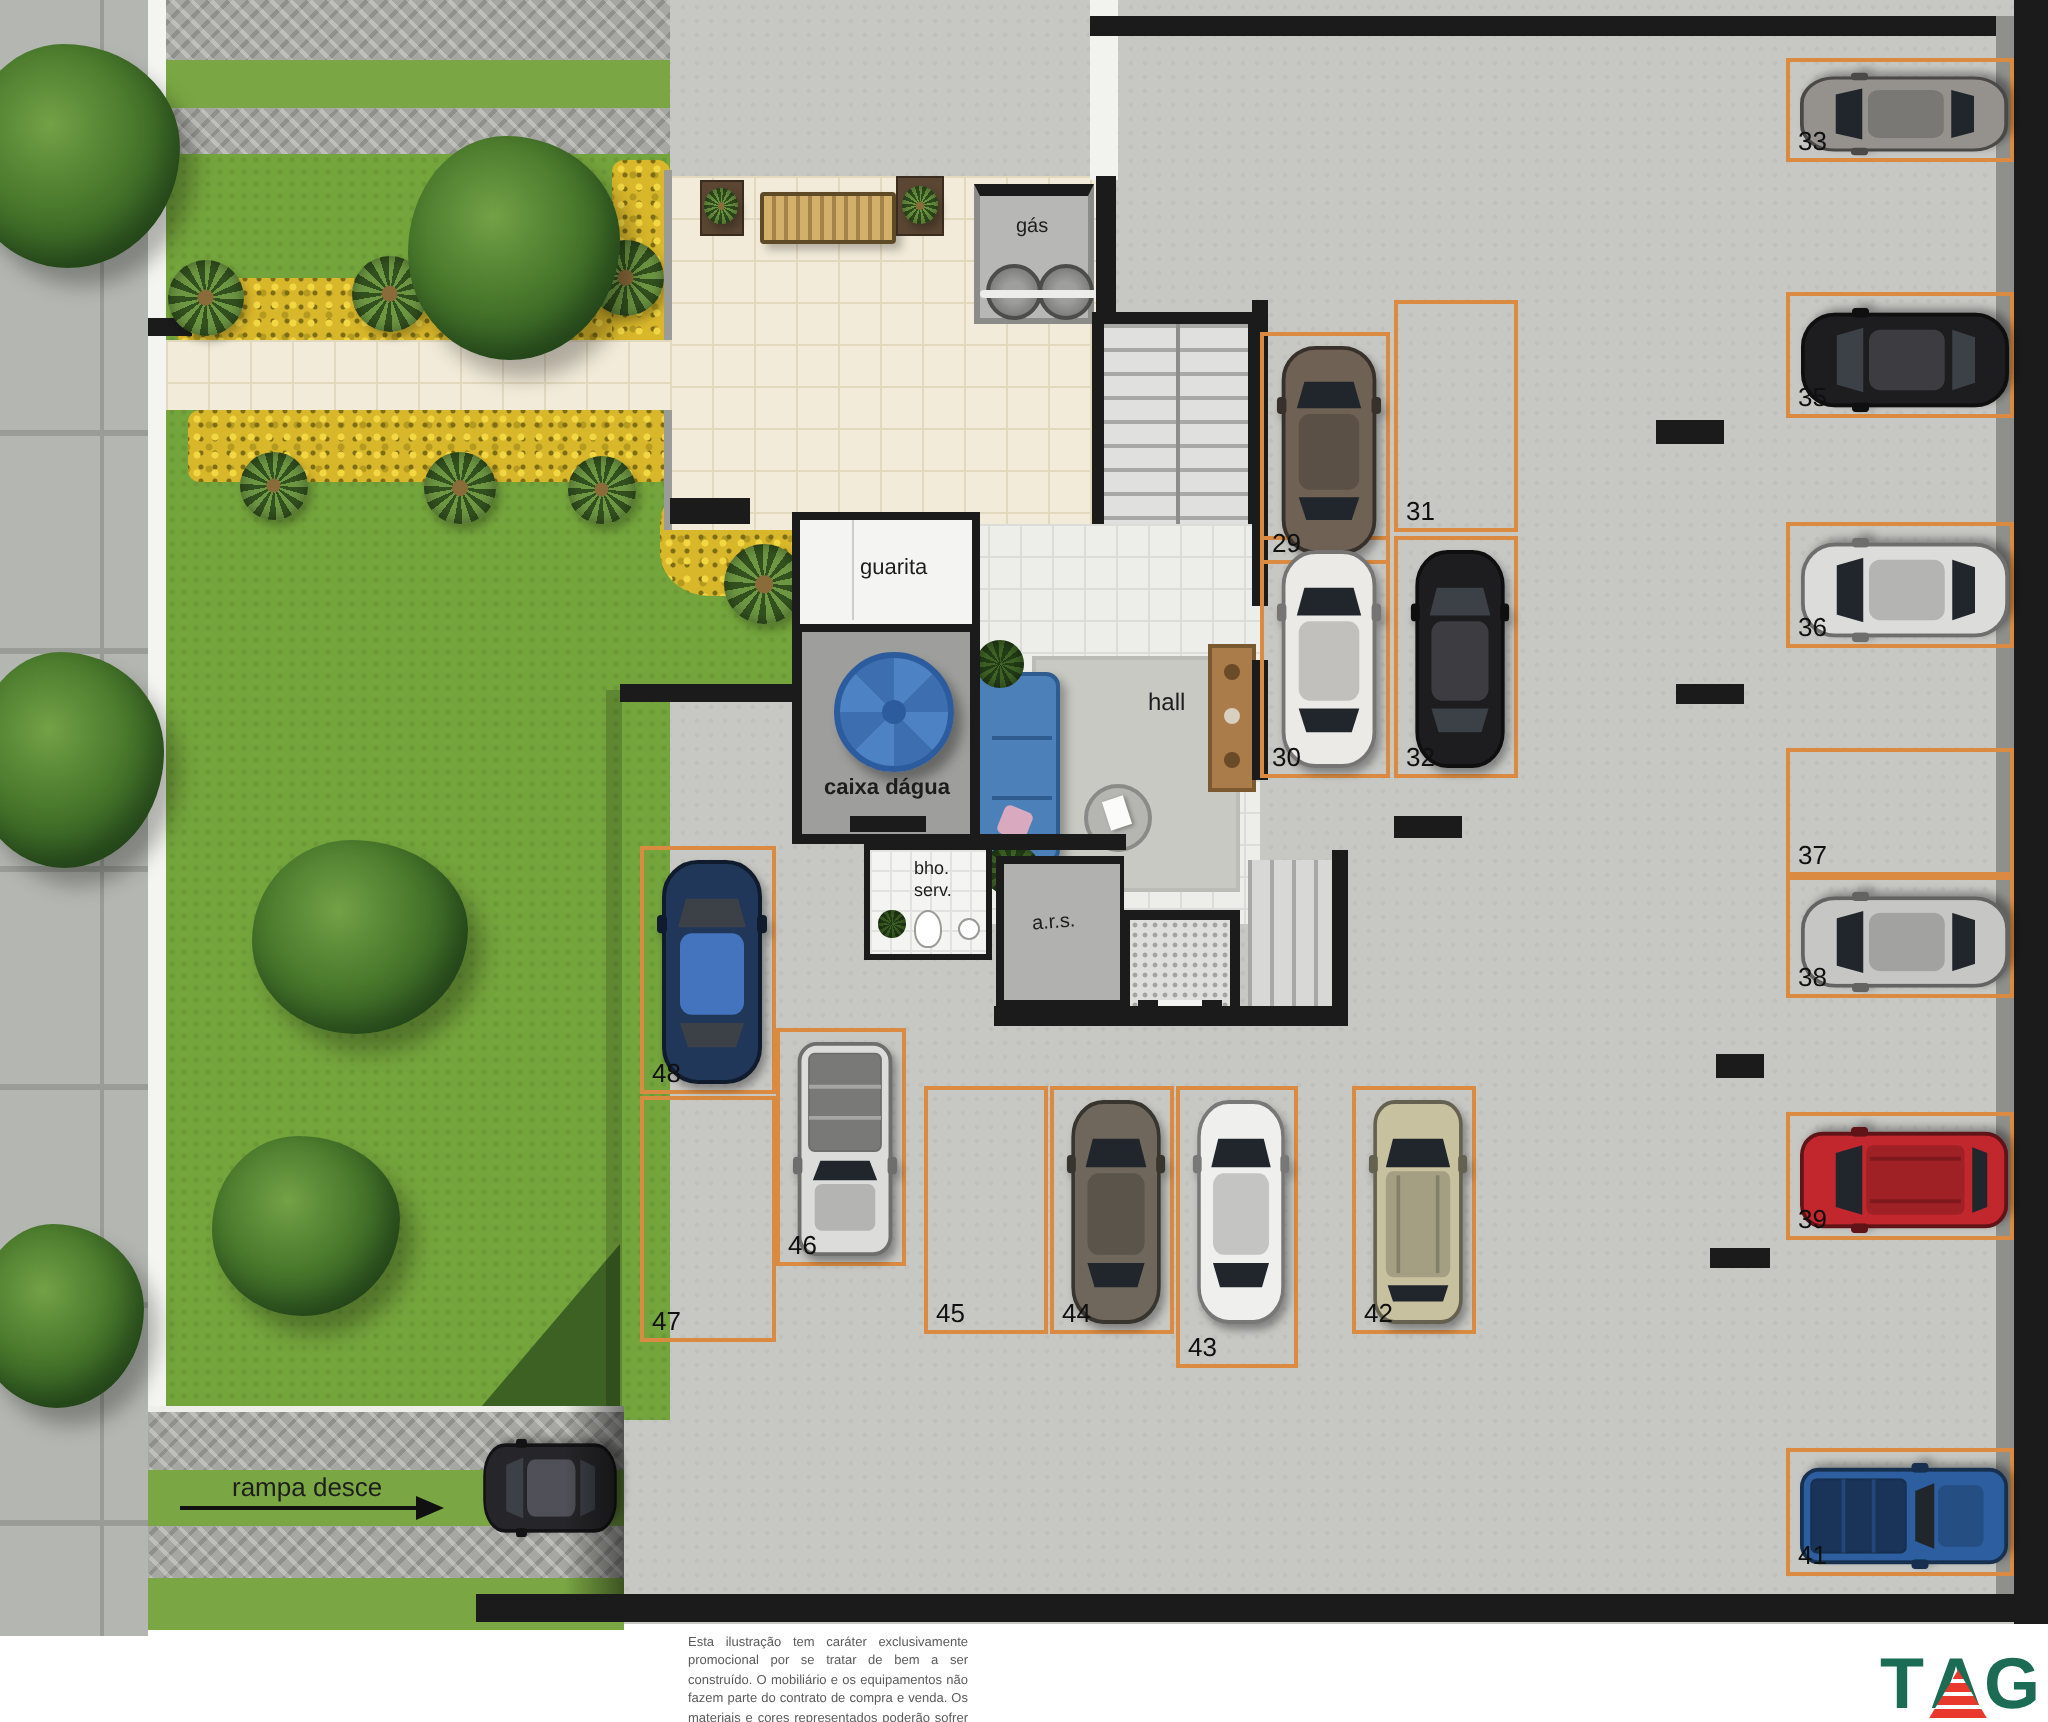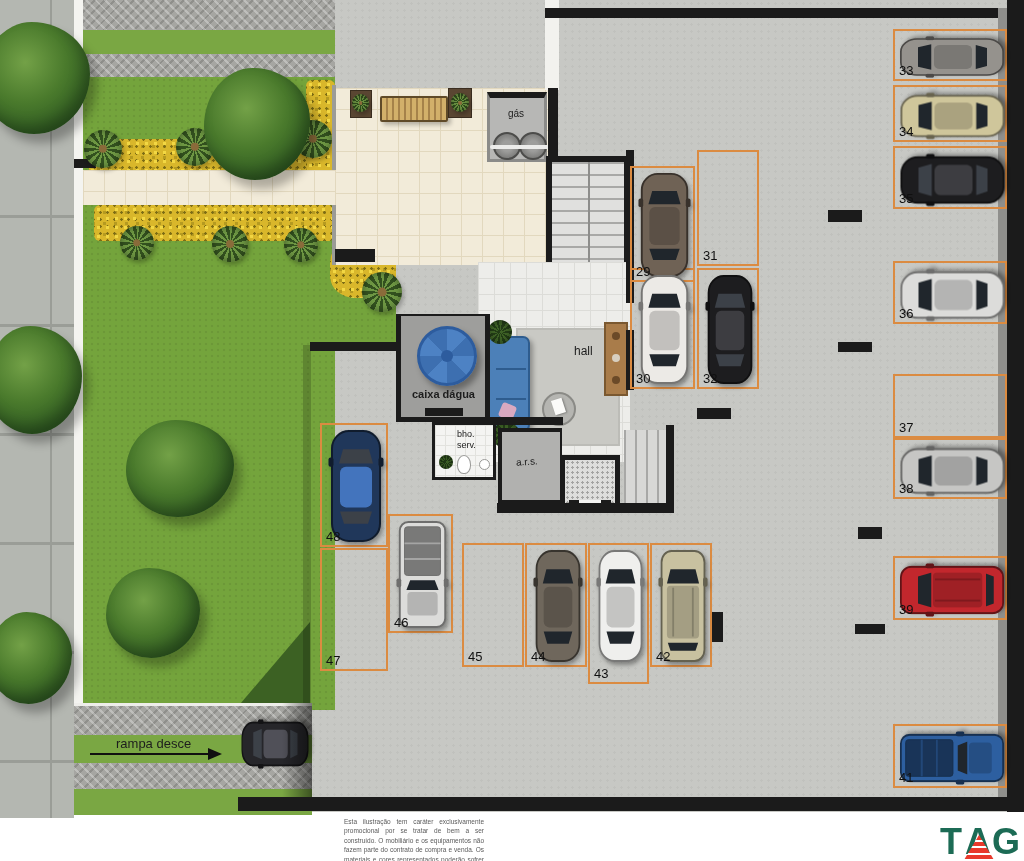--- a/index.html
+++ b/index.html
@@ -142,20 +142,24 @@
   </div>
   <div class="abs" style="left:604px;top:322px;width:24px;height:74px;background:#a97c4a;border:2px solid #7a5830;box-sizing:border-box;">
     <div class="abs" style="left:6px;top:8px;width:8px;height:8px;border-radius:50%;background:#6b4a28;"></div>
     <div class="abs" style="left:6px;top:30px;width:8px;height:8px;border-radius:50%;background:#d8cfc0;"></div>
     <div class="abs" style="left:6px;top:52px;width:8px;height:8px;border-radius:50%;background:#6b4a28;"></div>
   </div>
   <div class="abs room-label" style="left:574px;top:344px;font-size:12px;">hall</div>
   <div class="abs shrub" style="left:488px;top:320px;width:24px;height:24px;"></div>
   <div class="abs shrub" style="left:492px;top:422px;width:28px;height:26px;"></div>
 
+  <div class="abs" style="left:396px;top:256px;width:94px;height:58px;background:#f4f4f2;border:4px solid #1b1b1b;border-bottom-width:2px;box-sizing:border-box;">
+    <div class="abs" style="left:26px;top:0;width:1px;height:50px;background:#cccccb;"></div>
+    <div class="abs room-label" style="left:30px;top:18px;font-size:11px;">guarita</div>
+  </div>
 
   <div class="abs" style="left:396px;top:314px;width:94px;height:108px;background:#9e9e9c;border:5px solid #1b1b1b;border-top-width:2px;box-sizing:border-box;">
     <div class="abs watertank" style="left:16px;top:10px;width:54px;height:54px;"></div>
     <div class="abs room-label" style="left:11px;top:72px;font-size:11px;font-weight:bold;">caixa dágua</div>
     <div class="abs wall" style="left:24px;top:92px;width:38px;height:8px;"></div>
   </div>
 
   <div class="abs" style="left:432px;top:422px;width:64px;height:58px;background:#f4f4f2;background-image:linear-gradient(#e2e2de 1px,transparent 1px),linear-gradient(90deg,#e2e2de 1px,transparent 1px);background-size:10px 10px;border:3px solid #1b1b1b;box-sizing:border-box;">
     <div class="abs room-label" style="left:22px;top:4px;font-size:9px;">bho.</div>
     <div class="abs room-label" style="left:22px;top:15px;font-size:9px;">serv.</div>
@@ -231,31 +235,20 @@
       </div>
       <div class="stall" style="left: 893px; top: 29px; width: 114px; height: 52px; border-color: rgb(219, 139, 65);">
         <span class="stall-num">33</span>
         <div class="car" style="left: 36px; top: -27px; transform: rotate(-90deg); width: 42px; height: 106px;"><svg viewBox="0 0 56 112" width="100%" height="100%" preserveAspectRatio="none">
             <rect x="4" y="2" width="48" height="108" rx="17" fill="#95928d" stroke="rgb(75,73,71)" stroke-width="2"></rect>
       <path d="M11 34 L45 34 L41 20 L15 20 Z" fill="#20262c"></path>
       <rect x="12" y="37" width="32" height="40" rx="6" fill="rgb(122,120,116)"></rect>
       <path d="M12 81 L44 81 L40 93 L16 93 Z" fill="#20262c"></path>
       <rect x="0.5" y="28" width="5" height="9" rx="2" fill="rgb(75,73,71)"></rect>
       <rect x="50.5" y="28" width="5" height="9" rx="2" fill="rgb(75,73,71)"></rect>
-          </svg></div>
-      </div>
-      <div class="stall" style="left: 893px; top: 85px; width: 114px; height: 57px; border-color: rgb(219, 139, 65);">
-        <span class="stall-num">34</span>
-        <div class="car" style="left: 33.5px; top: -24.5px; transform: rotate(-90deg); width: 47px; height: 106px;"><svg viewBox="0 0 56 112" width="100%" height="100%" preserveAspectRatio="none">
-            <rect x="4" y="2" width="48" height="108" rx="17" fill="#cfc69b" stroke="rgb(104,99,78)" stroke-width="2"></rect>
-      <path d="M11 34 L45 34 L41 20 L15 20 Z" fill="#20262c"></path>
-      <rect x="12" y="37" width="32" height="40" rx="6" fill="rgb(170,162,127)"></rect>
-      <path d="M12 81 L44 81 L40 93 L16 93 Z" fill="#20262c"></path>
-      <rect x="0.5" y="28" width="5" height="9" rx="2" fill="rgb(104,99,78)"></rect>
-      <rect x="50.5" y="28" width="5" height="9" rx="2" fill="rgb(104,99,78)"></rect>
           </svg></div>
       </div>
       <div class="stall" style="left: 893px; top: 146px; width: 114px; height: 63px; border-color: rgb(219, 139, 65);">
         <span class="stall-num">35</span>
         <div class="car" style="left: 30.5px; top: -21.5px; transform: rotate(-90deg); width: 53px; height: 106px;"><svg viewBox="0 0 56 112" width="100%" height="100%" preserveAspectRatio="none">
             <rect x="4" y="2" width="48" height="108" rx="17" fill="#1d1d1f" stroke="rgb(15,15,16)" stroke-width="2"></rect>
       <path d="M11 34 L45 34 L41 20 L15 20 Z" fill="#3c4148"></path>
       <rect x="12" y="37" width="32" height="40" rx="6" fill="rgb(61,61,65)"></rect>
       <path d="M12 81 L44 81 L40 93 L16 93 Z" fill="#3c4148"></path>
       <rect x="0.5" y="28" width="5" height="9" rx="2" fill="rgb(15,15,16)"></rect>
@@ -306,21 +299,21 @@
             <rect x="4" y="2" width="48" height="108" rx="9" fill="#2d5fa0" stroke="rgb(23,48,80)" stroke-width="2"></rect>
       <rect x="9" y="7" width="38" height="50" rx="3" fill="rgb(25,52,88)" stroke="rgb(23,48,80)"></rect>
       <line x1="9" y1="24" x2="47" y2="24" stroke="rgb(34,71,120)" stroke-width="2"></line>
       <line x1="9" y1="40" x2="47" y2="40" stroke="rgb(34,71,120)" stroke-width="2"></line>
       <path d="M11 72 L45 72 L41 62 L15 62 Z" fill="#20262c"></path>
       <rect x="12" y="74" width="32" height="24" rx="4" fill="rgb(37,78,131)"></rect>
       <rect x="0.5" y="60" width="5" height="9" rx="2" fill="rgb(23,48,80)"></rect>
       <rect x="50.5" y="60" width="5" height="9" rx="2" fill="rgb(23,48,80)"></rect>
           </svg></div>
       </div>
-      <div class="stall" style="left: 650px; top: 543px; width: 62px; height: 124px; border-color: rgb(219, 139, 65);">
+      <div class="stall" style="left: 676px; top: 543px; width: 62px; height: 124px; border-color: rgb(219, 139, 65);">
         <span class="stall-num">42</span>
         <div class="car" style="left: 6px; top: 4px; width: 50px; height: 114px;"><svg viewBox="0 0 56 112" width="100%" height="100%" preserveAspectRatio="none">
             <rect x="4" y="2" width="48" height="108" rx="11" fill="#c8c1a0" stroke="rgb(100,97,80)" stroke-width="2"></rect>
       <path d="M10 34 L46 34 L42 20 L14 20 Z" fill="#20262c"></path>
       <rect x="10" y="36" width="36" height="52" rx="4" fill="rgb(164,158,131)"></rect>
       <line x1="17" y1="38" x2="17" y2="86" stroke="rgb(100,97,80)" stroke-width="2" opacity=".5"></line>
       <line x1="39" y1="38" x2="39" y2="86" stroke="rgb(100,97,80)" stroke-width="2" opacity=".5"></line>
       <path d="M11 92 L45 92 L42 100 L14 100 Z" fill="#20262c"></path>
       <rect x="0.5" y="28" width="5" height="9" rx="2" fill="rgb(100,97,80)"></rect>
       <rect x="50.5" y="28" width="5" height="9" rx="2" fill="rgb(100,97,80)"></rect>

